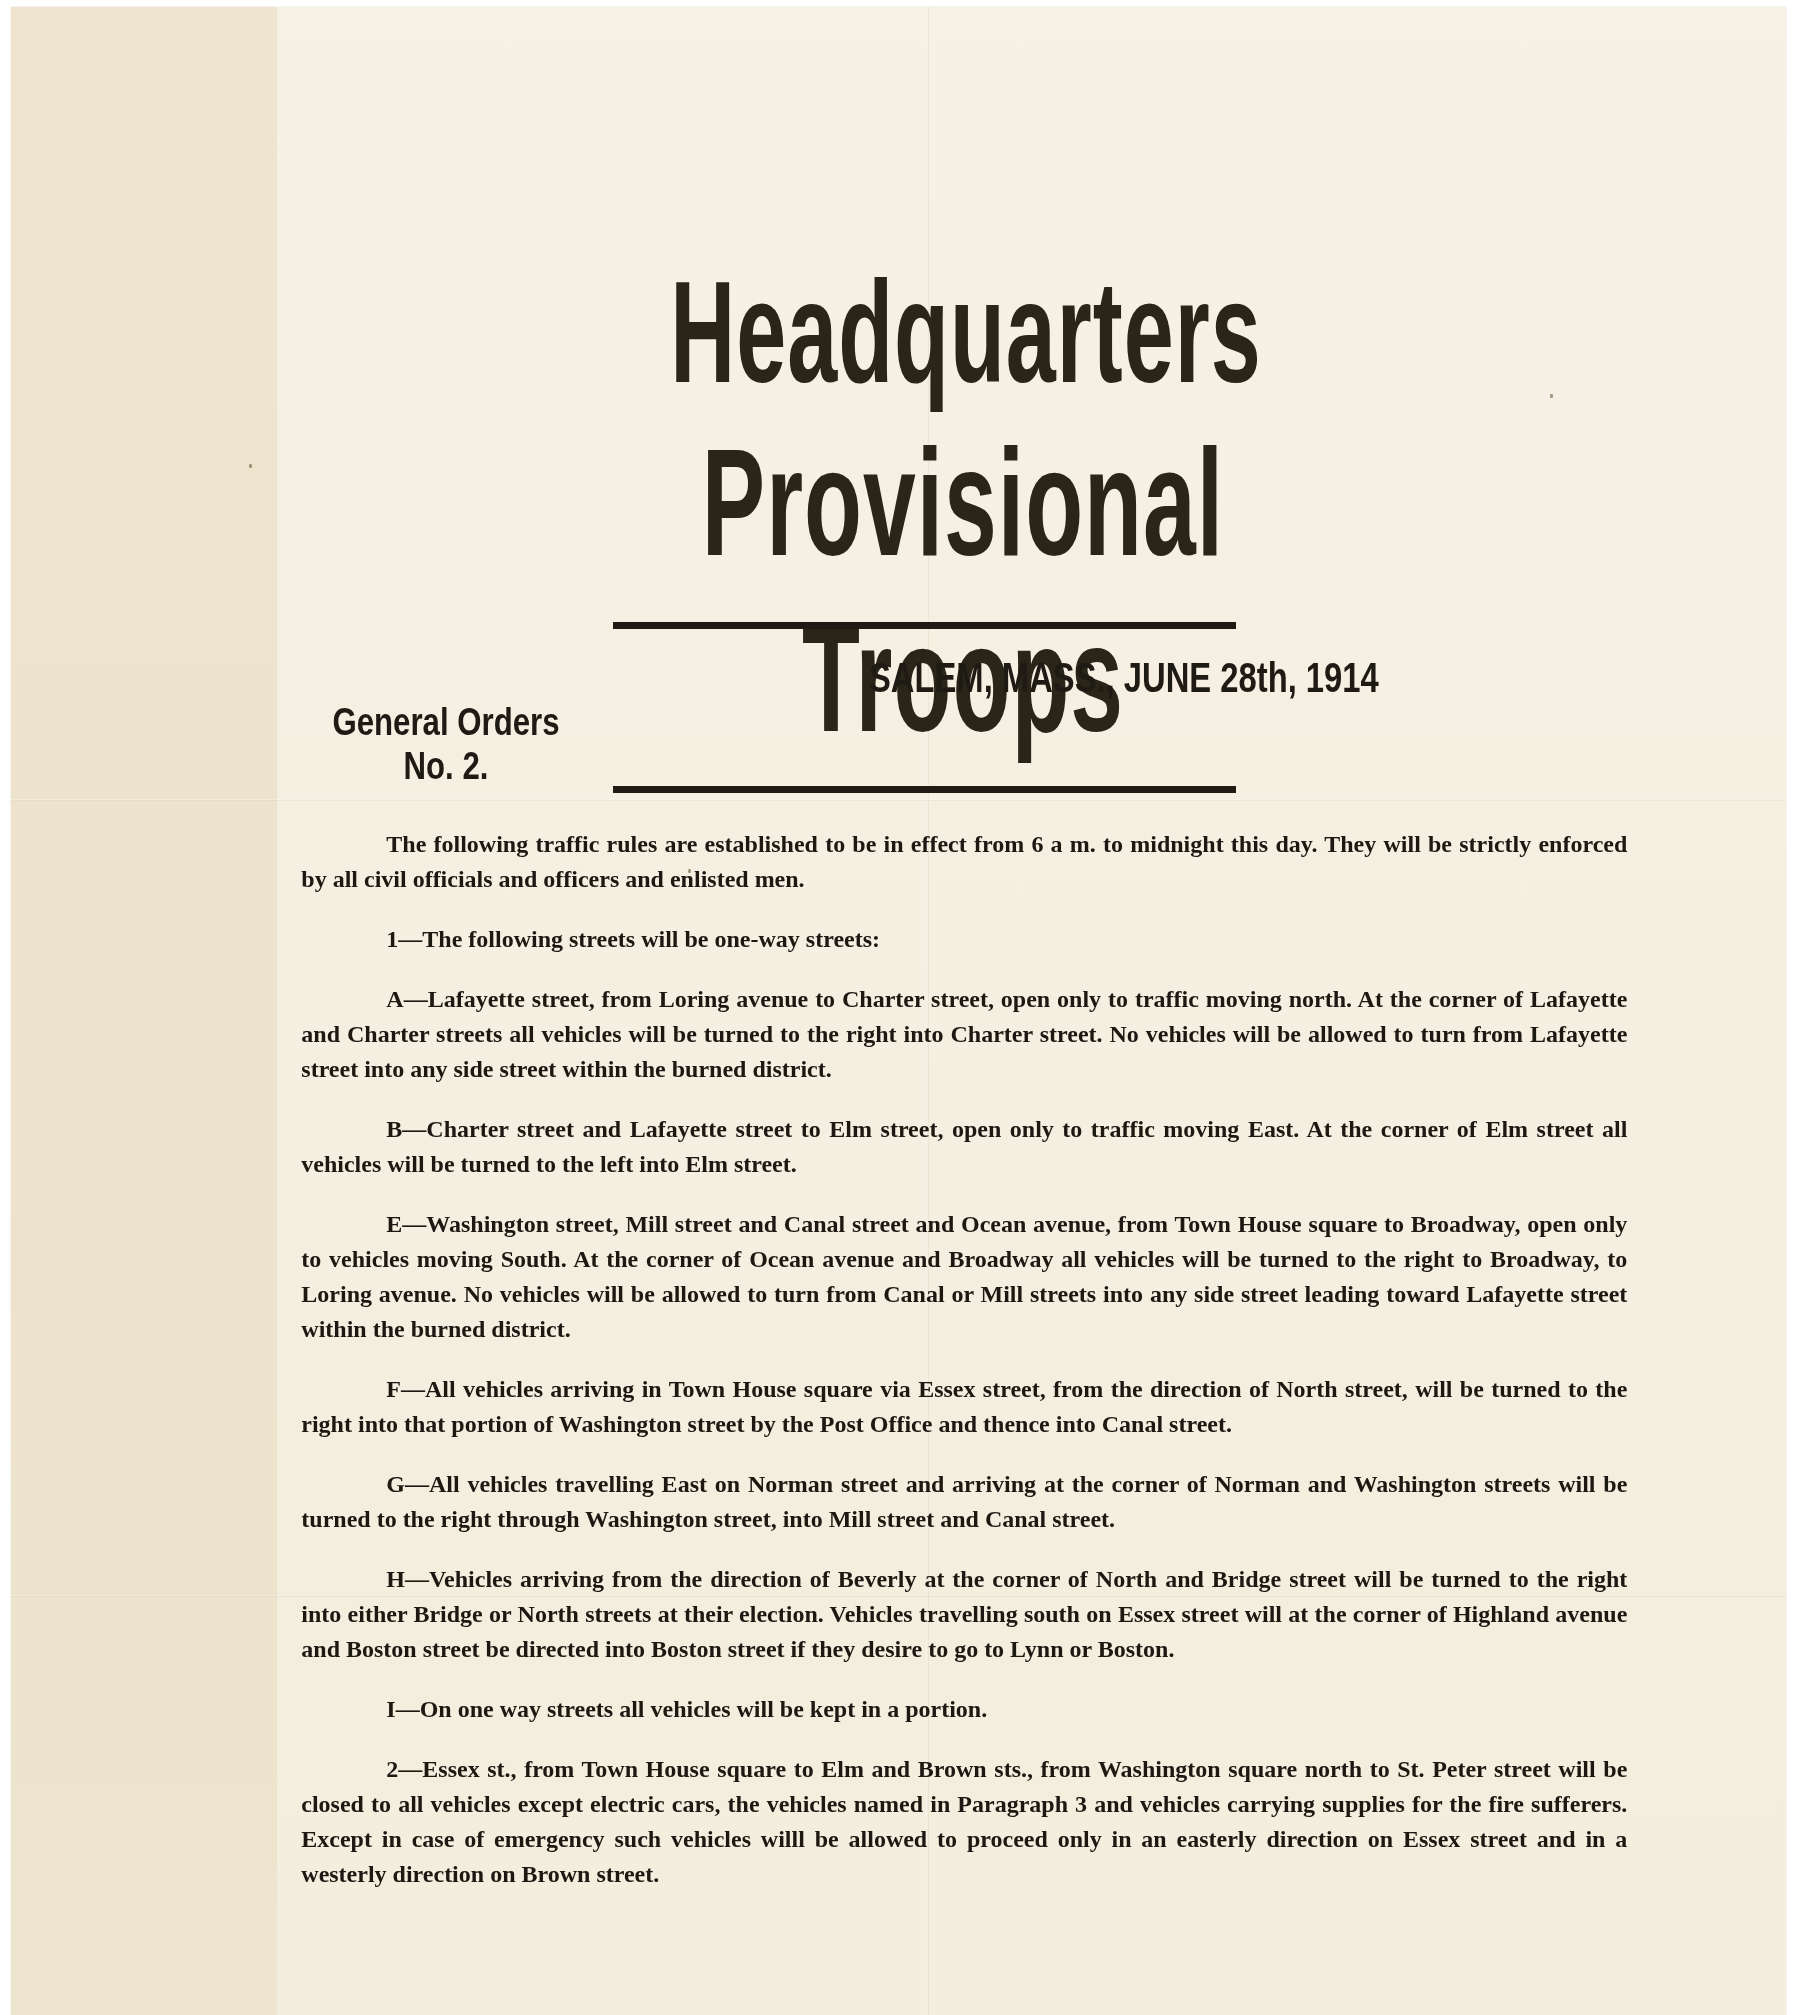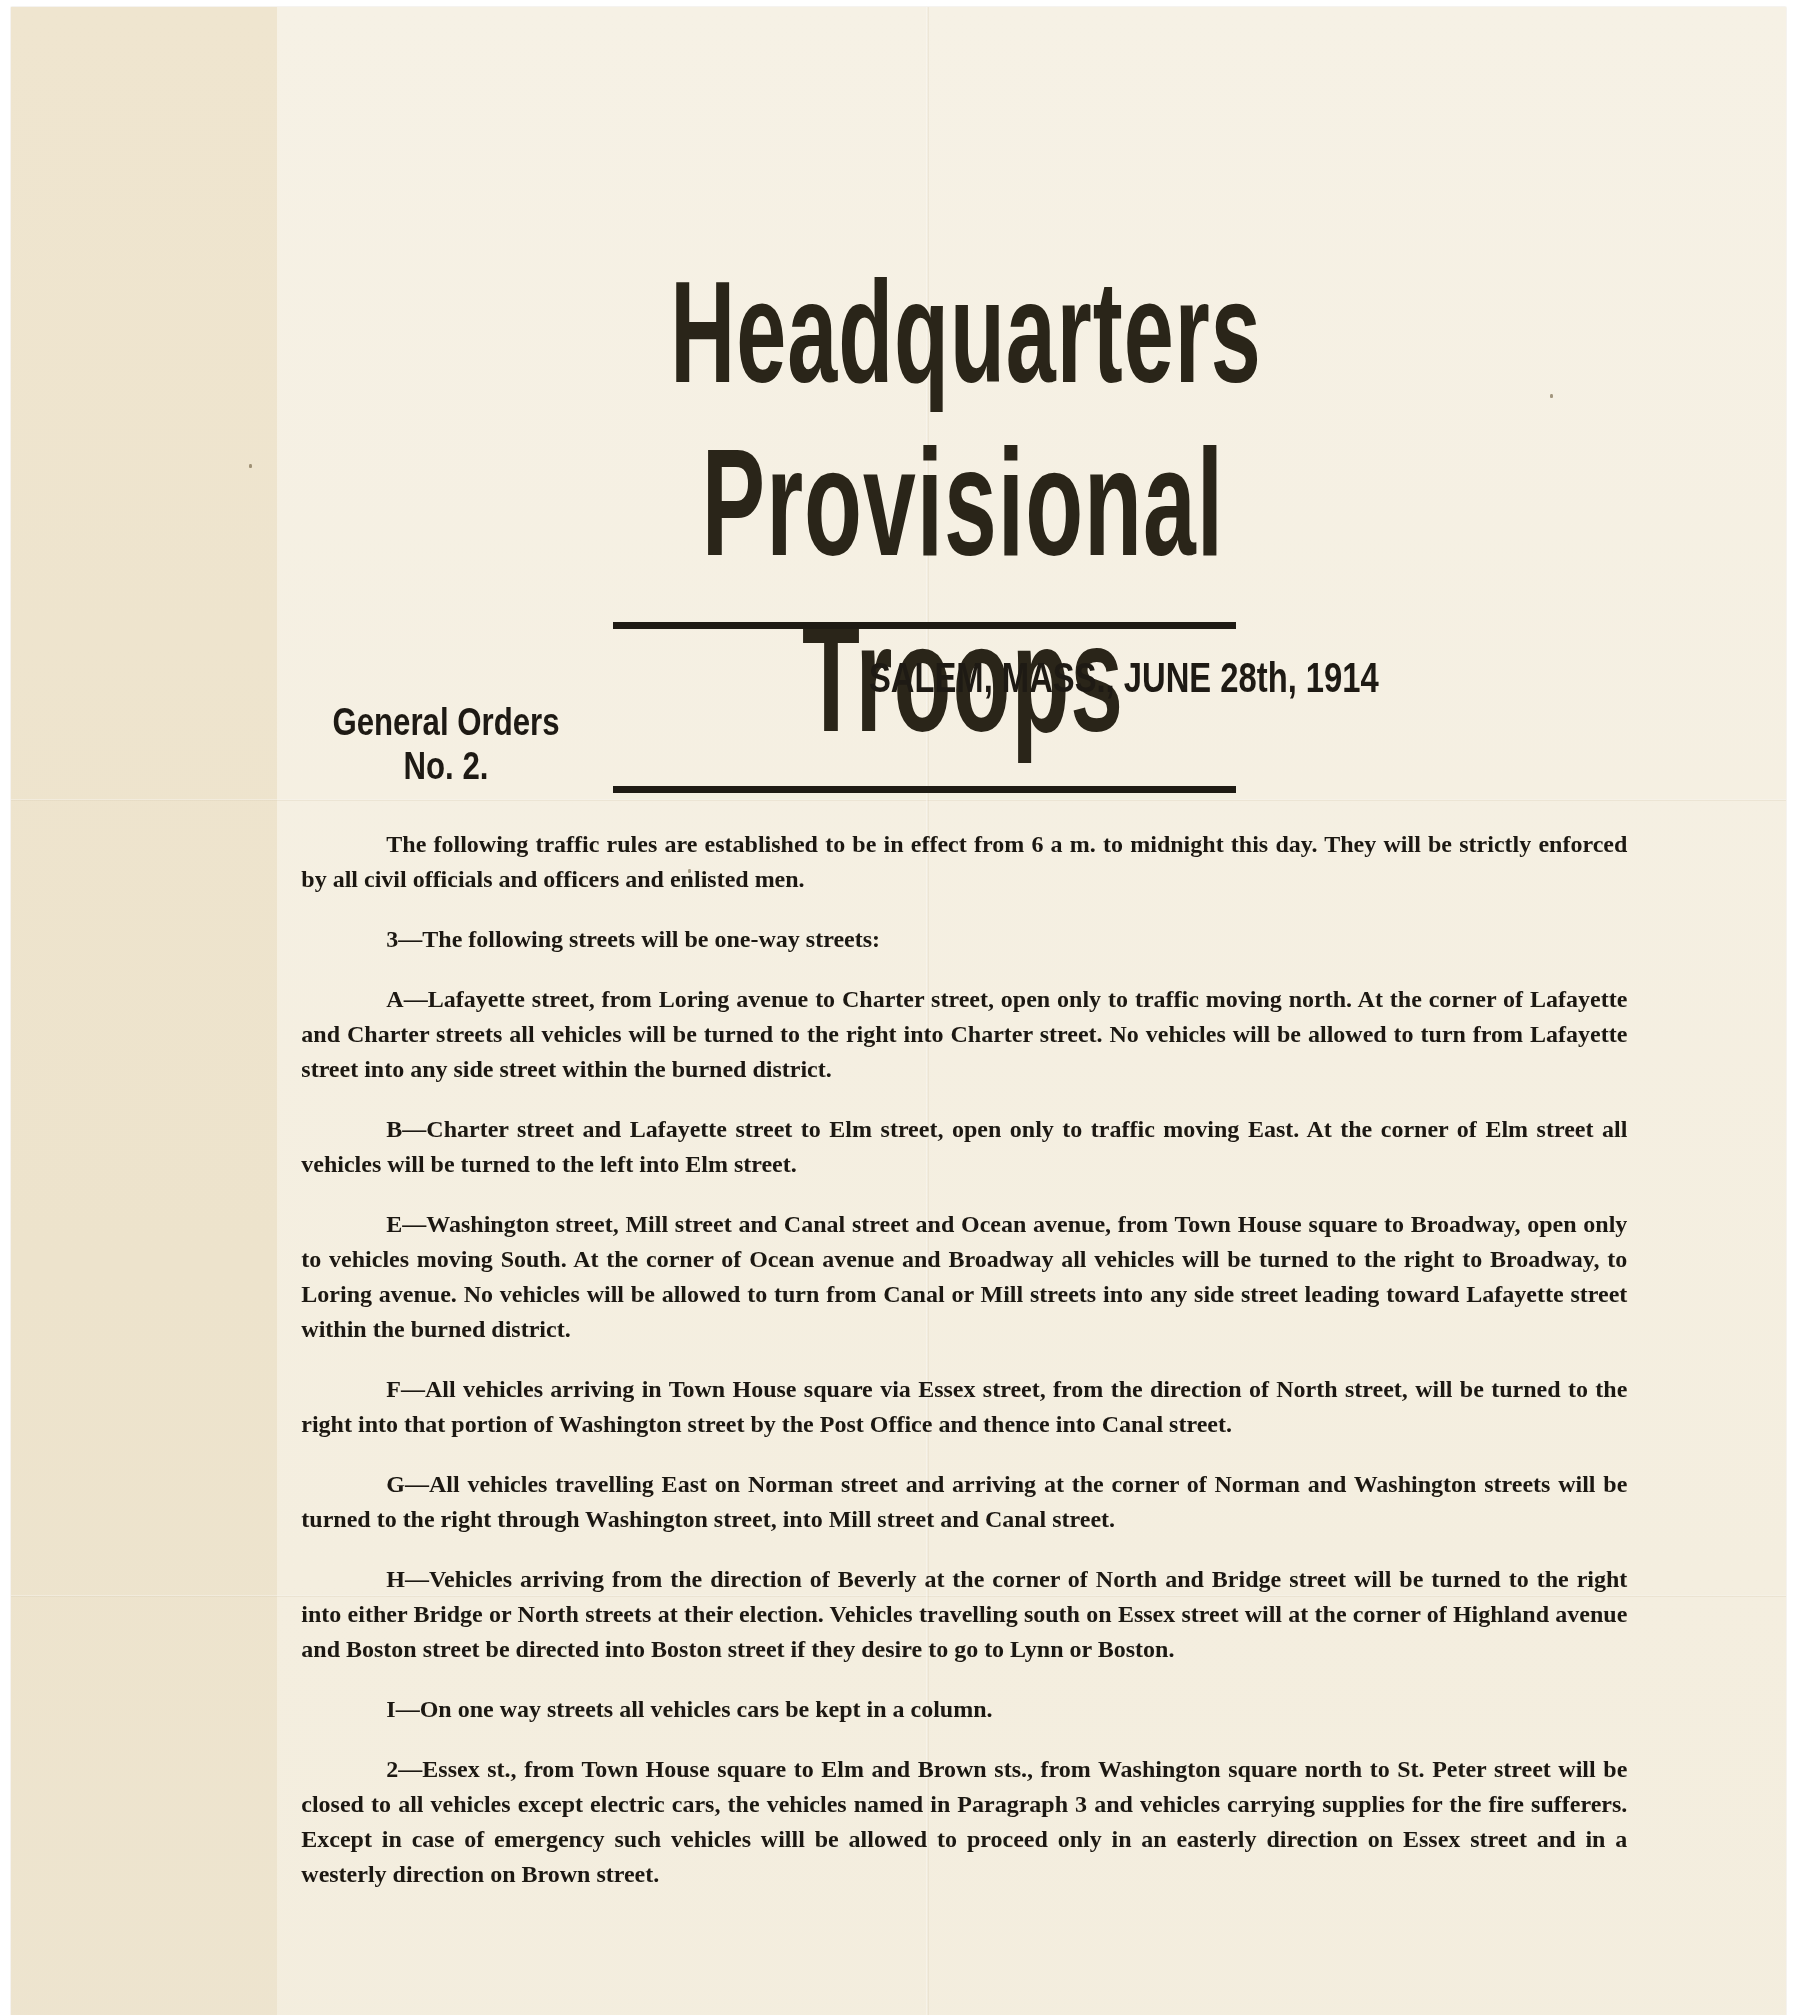--- a/index.html
+++ b/index.html
@@ -91,27 +91,27 @@
 
     <div class="orders-heading">
       <div>General Orders</div>
       <div>No. 2.</div>
     </div>
 
     <div class="rule rule-bottom"></div>
 
     <div class="body-text">
       <p class="para">The following traffic rules are established to be in  effect from 6 a m. to midnight this day.  They will be strictly enforced by all civil officials and officers and enlisted men.</p>
-      <p class="para">3—The following streets will be one-way streets:</p>
+      <p class="para">1—The following streets will be one-way streets:</p>
       <p class="para">A—Lafayette street, from Loring avenue to Charter street, open only to traffic moving north.  At the corner of Lafayette and Charter streets all vehicles will be turned to the right into Charter street.  No vehicles will be allowed to turn from Lafayette street into any side street within the burned district.</p>
       <p class="para">B—Charter street and Lafayette street to Elm street, open only to traffic moving East.  At the corner of Elm street all vehicles will be turned to the left into Elm  street.</p>
       <p class="para">E—Washington street, Mill street and Canal street and Ocean avenue, from Town House square to Broadway, open only to vehicles moving South.  At the corner of Ocean avenue and Broadway all vehicles will be turned to the right to Broadway, to Loring avenue.  No vehicles will be allowed to turn from Canal or Mill streets into any side street leading toward Lafayette street within the burned district.</p>
       <p class="para">F—All vehicles arriving in Town House square via  Essex street, from the direction of North street, will be turned to the right into that portion of Washington street by the Post Office and thence into Canal street.</p>
       <p class="para">G—All vehicles travelling East on Norman street  and arriving at the corner of Norman and Washington streets will be turned to the right through Washington street, into Mill street and Canal street.</p>
       <p class="para">H—Vehicles arriving from the direction of Beverly at the corner of North and Bridge street will be turned to the right into either Bridge or North streets at their election.  Vehicles travelling south on Essex street will at the corner of Highland avenue and Boston street be directed into Boston street if they desire to go to Lynn or Boston.</p>
-      <p class="para">I—On one way streets all vehicles cars be kept in a column.</p>
+      <p class="para">I—On one way streets all vehicles will be kept in a portion.</p>
       <p class="para">2—Essex st., from Town House square to Elm and Brown sts., from Washington square north to St. Peter street will be closed to all vehicles except electric cars, the vehicles named in Paragraph 3 and vehicles carrying supplies for the fire sufferers.  Except in case of emergency such vehicles willl be allowed to proceed only in an easterly direction on Essex street and in a westerly direction on Brown street.</p>
 
     </div>
 
   </div>
 </div>
 
 
 </body></html>

